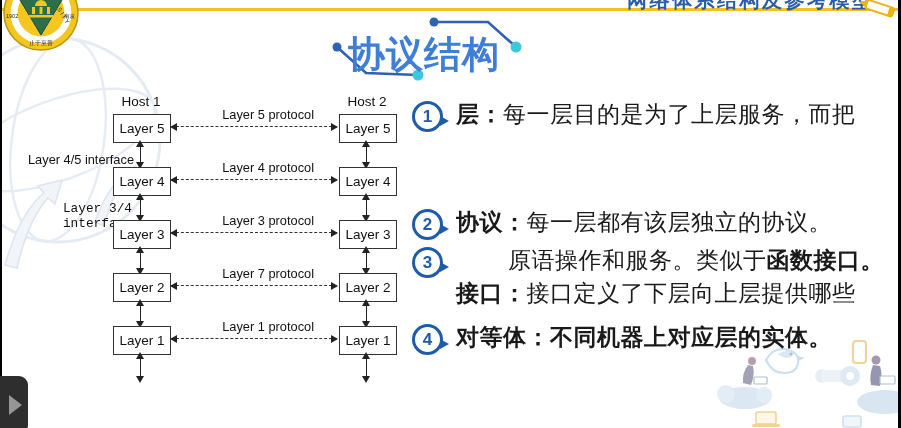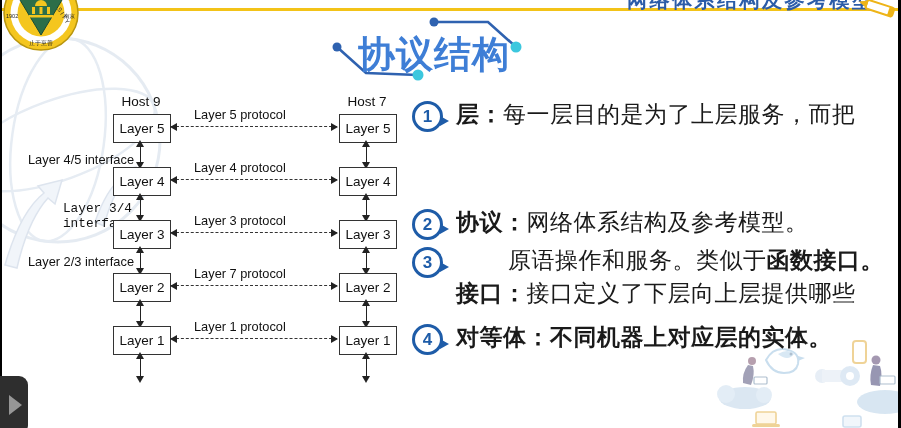--- a/index.html
+++ b/index.html
@@ -11,30 +11,30 @@
 
   
   .yellow-rule{position:absolute;left:0;top:8px;width:901px;height:2.5px;background:#f3c318;z-index:2;}
   .tophead{position:absolute;left:627px;top:-13px;font-size:20px;font-weight:bold;
            color:#2b5ca8;letter-spacing:2.5px;white-space:nowrap;z-index:3;}
   .pencil{position:absolute;left:856px;top:-3px;z-index:4;}
   .logo{position:absolute;left:1px;top:-27px;z-index:5;}
   .globe{position:absolute;left:0;top:0;z-index:0;pointer-events:none;}
 
   
-  .title{position:absolute;left:338px;top:30px;width:192px;text-align:center;
+  .title{position:absolute;left:328px;top:30px;width:192px;text-align:center;
          font-size:37px;font-weight:800;color:#3e7ed6;letter-spacing:1px;z-index:2;}
   .title-deco{position:absolute;left:320px;top:10px;z-index:1;pointer-events:none;}
 
   
   #diagram,#points{position:absolute;inset:0;z-index:1;}
   .lbox{position:absolute;border:1.6px solid #333;background:#fff;display:flex;
         align-items:center;justify-content:center;font-size:13.5px;color:#111;}
   .hostlabel{position:absolute;text-align:center;font-size:13.5px;color:#111;}
-  .plabel{position:absolute;text-align:left;font-size:12.8px;color:#111;}
+  .plabel{position:absolute;text-align:right;font-size:12.8px;color:#111;}
   .ilabel{position:absolute;text-align:right;font-size:12.8px;color:#111;}
   .varrow{position:absolute;width:0;border-left:1.6px solid #222;}
   .varrow::before{content:'';position:absolute;top:-2px;left:-5.3px;
         border:4.5px solid transparent;border-bottom:7px solid #222;border-top:none;}
   .varrow::after{content:'';position:absolute;bottom:-2px;left:-5.3px;
         border:4.5px solid transparent;border-top:7px solid #222;border-bottom:none;}
   .harrow{position:absolute;height:0;border-top:1.8px dashed #333;}
   .harrow::before{content:'';position:absolute;left:-1px;top:-4.5px;
         border:4px solid transparent;border-right:7px solid #222;border-left:none;}
   .harrow::after{content:'';position:absolute;right:-1px;top:-4.5px;
@@ -104,43 +104,42 @@
     <polyline points="17,37 46,63 98,65" fill="none" stroke="#2f62b0" stroke-width="2.6"></polyline>
     <circle cx="17" cy="37" r="4.5" fill="#2f62b0"></circle>
     <circle cx="98" cy="65" r="5.5" fill="#3cc7de"></circle>
     <polyline points="114,12 168,12 196,37" fill="none" stroke="#2f62b0" stroke-width="2.6"></polyline>
     <circle cx="114" cy="12" r="4.5" fill="#2f62b0"></circle>
     <circle cx="196" cy="37" r="5.5" fill="#3cc7de"></circle>
   </svg>
   <div class="title">协议结构</div>
 
   <div id="diagram">
-      <div class="hostlabel" style="left: 101px; top: 94px; width: 80px;">Host 9</div>
-      <div class="hostlabel" style="left: 327px; top: 94px; width: 80px;">Host 7</div>
+      <div class="hostlabel" style="left: 101px; top: 94px; width: 80px;">Host 1</div>
+      <div class="hostlabel" style="left: 327px; top: 94px; width: 80px;">Host 2</div>
       <div class="lbox" style="left: 113px; top: 114px; width: 56px; height: 27px;">Layer 5</div>
       <div class="lbox" style="left: 339px; top: 114px; width: 56px; height: 27px;">Layer 5</div>
       <div class="plabel" style="left: 194px; top: 107px; width: 120px;">Layer 5 protocol</div>
       <div class="harrow" style="left: 171px; top: 126px; width: 166px;"></div>
       <div class="varrow" style="left: 140px; top: 142px; height: 25px;"></div>
       <div class="varrow" style="left: 366px; top: 142px; height: 25px;"></div>
       <div class="ilabel" style="left: 26px; top: 152px; width: 108px;">Layer 4/5 interface</div>
       <div class="lbox" style="left: 113px; top: 167px; width: 56px; height: 27px;">Layer 4</div>
       <div class="lbox" style="left: 339px; top: 167px; width: 56px; height: 27px;">Layer 4</div>
       <div class="plabel" style="left: 194px; top: 160px; width: 120px;">Layer 4 protocol</div>
       <div class="harrow" style="left: 171px; top: 179px; width: 166px;"></div>
       <div class="varrow" style="left: 140px; top: 195px; height: 25px;"></div>
       <div class="varrow" style="left: 366px; top: 195px; height: 25px;"></div>
       <div class="ilabel" style="left: 24px; top: 201px; width: 108px; font-family: Liberation Mono, monospace;">Layer 3/4 interface</div>
       <div class="lbox" style="left: 113px; top: 220px; width: 56px; height: 27px;">Layer 3</div>
       <div class="lbox" style="left: 339px; top: 220px; width: 56px; height: 27px;">Layer 3</div>
       <div class="plabel" style="left: 194px; top: 213px; width: 120px;">Layer 3 protocol</div>
       <div class="harrow" style="left: 171px; top: 232px; width: 166px;"></div>
       <div class="varrow" style="left: 140px; top: 248px; height: 25px;"></div>
       <div class="varrow" style="left: 366px; top: 248px; height: 25px;"></div>
-      <div class="ilabel" style="left: 26px; top: 254px; width: 108px;">Layer 2/3 interface</div>
       <div class="lbox" style="left: 113px; top: 273px; width: 56px; height: 27px;">Layer 2</div>
       <div class="lbox" style="left: 339px; top: 273px; width: 56px; height: 27px;">Layer 2</div>
       <div class="plabel" style="left: 194px; top: 266px; width: 120px;">Layer 7 protocol</div>
       <div class="harrow" style="left: 171px; top: 285px; width: 166px;"></div>
       <div class="varrow" style="left: 140px; top: 301px; height: 25px;"></div>
       <div class="varrow" style="left: 366px; top: 301px; height: 25px;"></div>
       <div class="lbox" style="left: 113px; top: 326px; width: 56px; height: 27px;">Layer 1</div>
       <div class="lbox" style="left: 339px; top: 326px; width: 56px; height: 27px;">Layer 1</div>
       <div class="plabel" style="left: 194px; top: 319px; width: 120px;">Layer 1 protocol</div>
       <div class="harrow" style="left: 171px; top: 338px; width: 166px;"></div>
@@ -151,21 +150,21 @@
   <div id="points">
       <div class="point" style="top: 98px;">
         <div class="pnum">1</div>
         <div class="plines">
           <div class="pline"><span class="b">层</span><span class="b">：</span><span>每一层目的是为了上层服务，而把</span></div>
         </div>
       </div>
       <div class="point" style="top: 206px;">
         <div class="pnum">2</div>
         <div class="plines">
-          <div class="pline"><span class="b">协议</span><span class="b">：</span><span>网络体系结构及参考模型。</span></div>
+          <div class="pline"><span class="b">协议</span><span class="b">：</span><span>每一层都有该层独立的协议。</span></div>
         </div>
       </div>
       <div class="point" style="top: 244px;">
         <div class="pnum">3</div>
         <div class="plines">
           <div class="pline cont"><span>原语操作和服务。类似于</span><span class="b">函数接口。</span></div>
           <div class="pline"><span class="b">接口</span><span class="b">：</span><span>接口定义了下层向上层提供哪些</span></div>
         </div>
       </div>
       <div class="point" style="top: 321px;">

